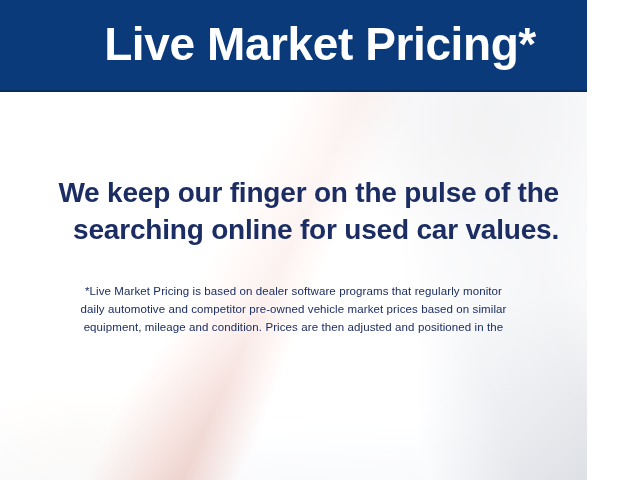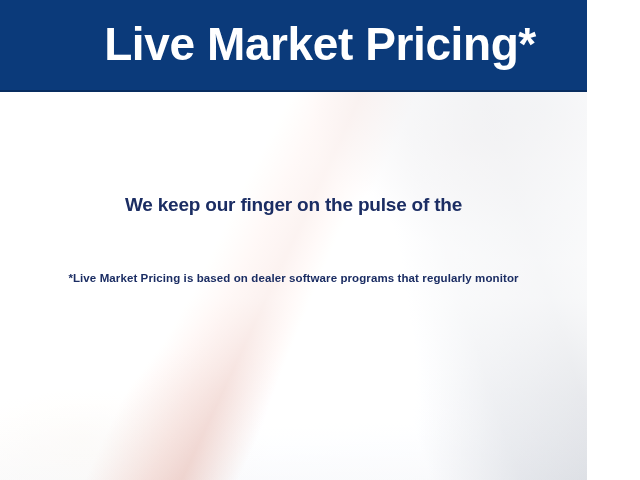--- a/index.html
+++ b/index.html
@@ -115,38 +115,38 @@
   
   .content {
     position: absolute;
     inset: 0;
     z-index: 6;
     padding-top: 92px;
     box-sizing: border-box;
   }
 
   .headline {
-    margin: 12px;
+    margin: 0;
     padding: 82px 28px 0 28px;
-    text-align: center;
+    text-align: right;
     color: #1b2d63;
-    font-size: 19px;
+    font-size: 28px;
     font-weight: bold;
     line-height: 37px;
     letter-spacing: -0.2px;
   }
   .headline .hl-line { display: block; }
 
   .disclaimer {
-    margin: 16px;
+    margin: 4px;
     padding: 30px 38px 0 38px;
     text-align: center;
     color: #1b2d63;
     font-size: 11.5px;
-    font-weight: bold;
+    font-weight: normal;
     line-height: 18px;
     letter-spacing: 0.1px;
   }
   .disclaimer .dl-line { display: block; }
 </style>
 </head>
 <body>
 
 <div id="promo-banner">
 
@@ -154,20 +154,23 @@
   <div class="bg-veil"></div>
 
   <div class="header-bar">
     <h1 class="header-title">Live Market Pricing*</h1>
   </div>
 
   <div class="content">
 
     <p class="headline">
       <span class="hl-line">We keep our finger on the pulse of the</span>
+      <span class="hl-line">searching online for used car values.</span>
     </p>
 
     <p class="disclaimer">
       <span class="dl-line">*Live Market Pricing is based on dealer software programs that regularly monitor</span>
+      <span class="dl-line">daily automotive and competitor pre-owned vehicle market prices based on similar</span>
+      <span class="dl-line">equipment, mileage and condition. Prices are then adjusted and positioned in the</span>
     </p>
 
   </div>
 </div>
 
 </body></html>

